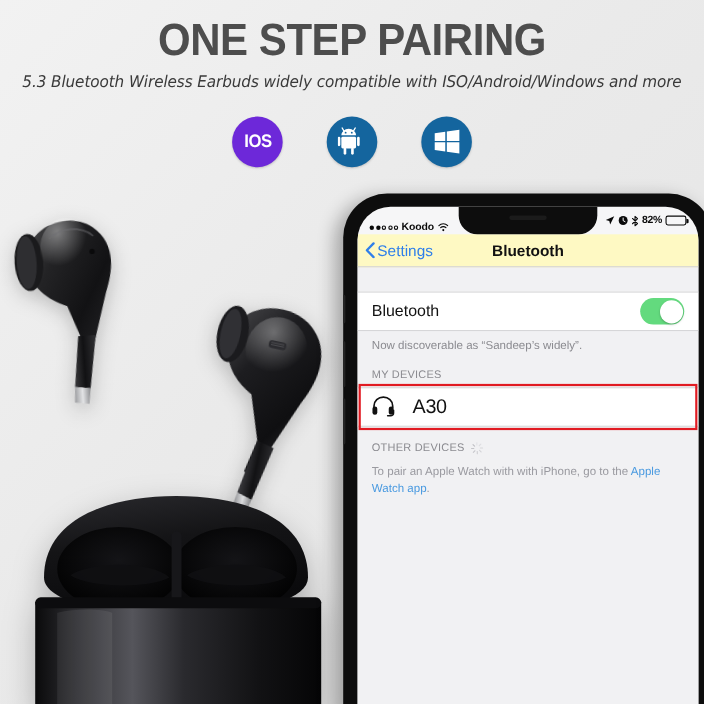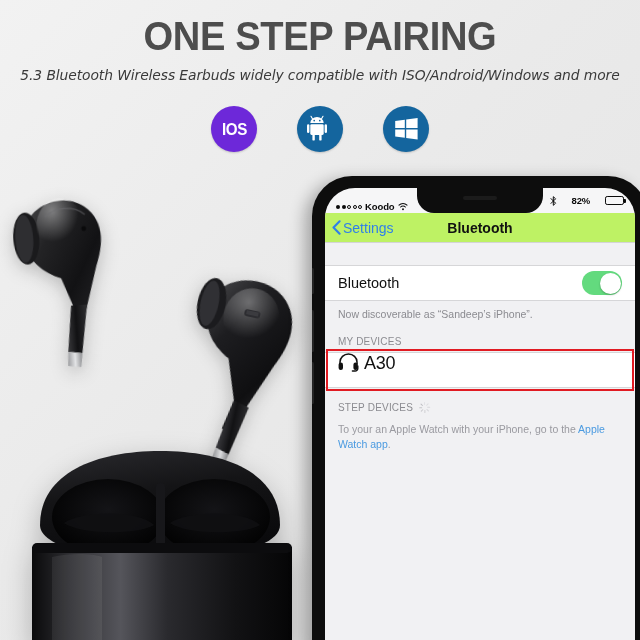--- a/index.html
+++ b/index.html
@@ -96,36 +96,36 @@
     display:flex; align-items:center; justify-content:space-between;
     padding:0 11px; font-size:9.5px; color:#0a0a0a;
     font-family:"Liberation Sans",sans-serif; z-index:5;
   }
   .sb-left { display:flex; align-items:center; gap:3px;margin-top:12px; }
   .dots { display:flex; gap:1.5px; align-items:center; }
   .dot { width:4px; height:4px; border-radius:50%; }
   .dot.on  { background:#0a0a0a; }
   .dot.off { background:transparent; border:0.8px solid #0a0a0a; box-sizing:border-box; }
   .carrier { font-size:9.5px; font-weight:bold; letter-spacing:-0.1px; }
-  .sb-right { display:flex; align-items:center; gap:15px; }
+  .sb-right { display:flex; align-items:center; gap:3px; }
   .batt-pct { font-size:9.5px; font-weight:bold; letter-spacing:-0.2px; }
   .batt {
     width:19px; height:9px; border:1.1px solid #0a0a0a; border-radius:2.2px;
     position:relative; padding:1px;
   }
   .batt::after {
     content:""; position:absolute; right:-3px; top:2.4px;
     width:1.6px; height:3.6px; background:#0a0a0a; border-radius:0 1px 1px 0;
   }
   .batt-fill { height:100%; background:#0a0a0a; border-radius:0.8px; }
 
   
   .navbar {
     position:absolute; top:25px; left:0; width:100%; height:30px;
-    background:#bef264; border-bottom:0.7px solid #d4d4d6;
+    background:#fef9c3; border-bottom:0.7px solid #d4d4d6;
     display:flex; align-items:center; z-index:4;
   }
   .nav-back {
     display:flex; align-items:center; gap:2px;
     margin-left:7px; color:#2f7fea; font-size:14px; cursor:pointer;
   }
   .chev { display:block; }
   .nav-title {
     position:absolute; left:0; width:100%; text-align:center;
     font-size:14px; font-weight:bold; color:#111; pointer-events:none;
@@ -157,21 +157,21 @@
   }
   .spinner { width:11px; height:11px; position:relative; display:inline-block; }
   .spinner i {
     position:absolute; left:4.7px; top:0; width:1.4px; height:3.2px;
     background:#b9b9be; border-radius:1px; transform-origin:0.7px 5.5px;
   }
 
   .device-row-wrap { position:relative; }
   .device-row {
     background:#fff; border-top:0.7px solid #d6d6d8; border-bottom:0.7px solid #d6d6d8;
-    height:36px; display:flex; padding:0 13px; gap:5px;
+    height:36px; display:flex; align-items:center; padding:0 13px; gap:16px;
   }
   .device-name { font-size:18px; color:#111; letter-spacing:-0.3px; }
   .redbox {
     position:absolute; left:1px; top:-3px; right:1px; bottom:-3px;
     border:2.6px solid #e11b22; pointer-events:none;
   }
   .other-note { padding:4px 13px 0; font-size:10.5px; color:#9a9aa0; line-height:1.45; }
   .other-note a { color:#4a9ae0; text-decoration:none; }
 </style>
 </head>
@@ -389,51 +389,51 @@
     <div class="content">
       <div class="gap"></div>
 
       <div class="row">
         <span class="row-label">Bluetooth</span>
         <span class="toggle" style="background: rgb(99, 218, 126);">
           <span class="toggle-knob"></span>
         </span>
       </div>
 
-      <div class="footnote">Now discoverable as “Sandeep’s iPhone”.</div>
+      <div class="footnote">Now discoverable as “Sandeep’s widely”.</div>
 
       <div class="section-head">
         <span>MY DEVICES</span>
       </div>
 
       <div class="device-row-wrap">
         <div class="device-row">
           <svg width="21" height="19" viewBox="0 0 21 19">
             <path d="M2.0 12.0 L2.0 9.0 A8.5 8.0 0 0 1 19.0 9.0 L19.0 11.0" stroke="#111" stroke-width="1.5" fill="none" stroke-linecap="round"></path>
             <rect x="0.6" y="9.6" width="4.4" height="7.4" rx="2.1" fill="#111"></rect>
             <rect x="15.4" y="9.6" width="4.4" height="7.4" rx="2.1" fill="#111"></rect>
             <path d="M19.8 13.0 L19.8 15.4 A2.6 2.6 0 0 1 17.2 18.0 L14.4 18.0" stroke="#111" stroke-width="1.4" fill="none" stroke-linecap="round"></path>
           </svg>
           <span class="device-name">A30</span>
         </div>
         <div class="redbox" style="border-color: rgb(225, 27, 34);"></div>
       </div>
 
       <div class="section-head">
-        <span>STEP DEVICES</span>
+        <span>OTHER DEVICES</span>
         <span class="spinner">
           <i style="transform: rotate(0deg) translateY(0px); opacity: 0.25;"></i>
           <i style="transform: rotate(45deg) translateY(0px); opacity: 0.34;"></i>
           <i style="transform: rotate(90deg) translateY(0px); opacity: 0.44;"></i>
           <i style="transform: rotate(135deg) translateY(0px); opacity: 0.53;"></i>
           <i style="transform: rotate(180deg) translateY(0px); opacity: 0.63;"></i>
           <i style="transform: rotate(225deg) translateY(0px); opacity: 0.72;"></i>
           <i style="transform: rotate(270deg) translateY(0px); opacity: 0.81;"></i>
           <i style="transform: rotate(315deg) translateY(0px); opacity: 0.91;"></i>
         </span>
       </div>
 
       <div class="other-note">
-        <span>To your an Apple Watch with your iPhone, go to the </span><a href="#" style="color: rgb(74, 154, 224);">Apple Watch app</a><span>.</span>
+        <span>To pair an Apple Watch with with iPhone, go to the </span><a href="#" style="color: rgb(74, 154, 224);">Apple Watch app</a><span>.</span>
       </div>
     </div>
   </div>
 </div>
 
 </body></html>

